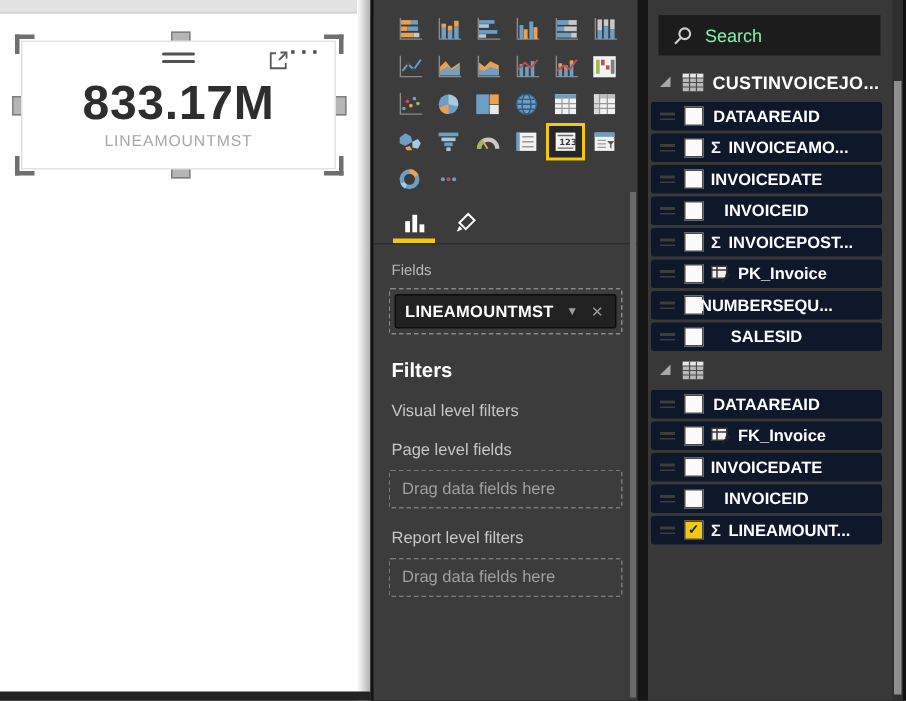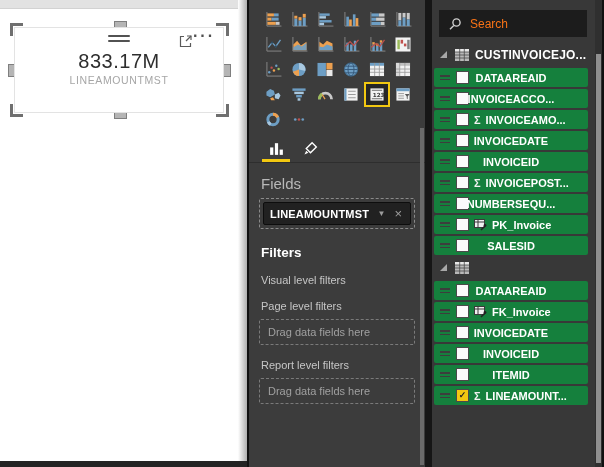--- a/index.html
+++ b/index.html
@@ -21,62 +21,62 @@
   .midh.t{width:11px;height:6px;left:calc(50% - 6px);top:-2px;}
   .midh.b{width:11px;height:6px;left:calc(50% - 6px);bottom:-2px;}
   .midh.l{width:6px;height:11px;left:-2px;top:calc(50% - 6px);}
   .midh.r{width:6px;height:11px;right:-2px;top:calc(50% - 6px);}
   .card-visual{position:absolute;left:5px;top:5px;right:6px;bottom:5px;background:#fff;
                box-shadow:0 0 0 1px #e3e3e3;text-align:center;}
   .grip{position:absolute;top:7px;left:50%;transform:translateX(-50%);}
   .grip i{display:block;width:22px;height:2px;background:#525252;margin-bottom:3px;border-radius:1px;}
   .focus-ico{position:absolute;top:6px;right:31px;width:13px;height:13px;}
   .dots{position:absolute;top:-1px;right:8px;font-size:16px;font-weight:bold;color:#4f4f4f;letter-spacing:2px;}
-  .card-value{margin-top:22px;font-size:20px;color:#2e2e2e;letter-spacing:0.5px;}
+  .card-value{margin-top:22px;font-size:32px;color:#2e2e2e;letter-spacing:0.5px;font-weight:bold;}
   .card-label{margin-top:1px;font-size:10.5px;color:#a6a6a6;letter-spacing:0.6px;}
   
   .viz-pane{position:absolute;left:247px;top:0;width:178px;height:467px;background:#3c3c3c;
             border-left:2px solid #121212;box-sizing:border-box;color:#d8d8d8;}
   .icon-grid{display:flex;flex-wrap:wrap;width:158px;padding:7px 0 0 11px;}
   .cell{width:26px;height:25px;display:flex;align-items:center;justify-content:center;
         border:2px solid transparent;box-sizing:border-box;cursor:pointer;}
   .cell svg{width:18px;height:15px;display:block;}
   .cell.sel{border-color:var(--accent);background:#262626;}
   .tabbar{display:flex;align-items:center;height:27px;padding-left:10px;margin-top:3px;
           border-bottom:1px solid #2e2e2e;}
   .tab{position:relative;width:34px;height:100%;display:flex;align-items:center;justify-content:center;cursor:pointer;}
   .tab svg{width:17px;height:17px;}
   .tab .underline{position:absolute;left:3px;right:3px;bottom:0;height:3px;background:var(--accent);}
-  .pane-label{margin:12px 0 6px 12px;font-size:15px;color:#b8b8b8;}
+  .pane-label{margin:12px 0 6px 12px;font-size:10px;color:#b8b8b8;}
   .well-outer,.chip-outer{margin:0 10px;border:1px dashed #8a8a8a;border-radius:2px;padding:3px;}
   .well-inner,.chip-inner{background:#212121;border:1px solid #0d0d0d;border-radius:2px;height:21px;
         display:flex;align-items:center;padding:0 6px;}
   .well-text,.chip-text{font-size:11px;font-weight:bold;color:#ffffff;letter-spacing:0.2px;}
   .caret{margin-left:auto;font-size:8px;color:#9d9d9d;cursor:pointer;}
   .close-x{margin-left:9px;margin-right:2px;font-size:13px;color:#9d9d9d;cursor:pointer;line-height:1;}
   .filters-title{margin:16px 0 4px 12px;font-size:13.5px;font-weight:bold;color:#ffffff;}
   .fgroup-label{margin:14px 0 7px 12px;font-size:11px;color:#c6c6c6;}
   .dropzone{margin:0 10px;border:1px dashed #7a7a7a;border-radius:2px;height:24px;
         display:flex;align-items:center;padding-left:8px;font-size:11px;color:#a0a0a0;}
   .viz-scroll{position:absolute;right:0;top:0;bottom:0;width:5px;}
   .viz-scroll .thumb{position:absolute;top:128px;bottom:2px;left:0;width:4px;background:#6a6a6a;}
   
   .fields-pane{position:absolute;left:425px;top:0;width:179px;height:467px;background:#383838;
                border-left:7px solid #161616;box-sizing:border-box;}
   .search{margin:10px 17px 8px 7px;height:27px;background:#1c1c1c;display:flex;align-items:center;}
   .search svg{width:14px;height:14px;margin:0 8px 0 9px;}
-  .s-text{font-size:12px;color:#f97316;text-align:right;}
+  .s-text{font-size:12px;color:#86efac;text-align:right;}
   .tbl-head{display:flex;align-items:center;height:20px;margin:3px 0 3px 6px;cursor:pointer;}
   .tri{width:0;height:0;border-bottom:7px solid #a8a8a8;border-left:7px solid transparent;margin:0 0 1px 2px;}
   .tbl-icon{margin:0 6px 0 8px;display:flex;}
   .tbl-icon svg{width:14px;height:12px;}
   .tbl-name{font-size:12px;font-weight:bold;color:#ffffff;letter-spacing:0.2px;}
   .tbl-name.accent{color:var(--accent);}
   .f-row{position:relative;display:flex;align-items:center;height:19px;margin:0 16px 2px 2px;
-         background:#15803d;border-radius:2px;padding:0 5px;cursor:pointer;}
+         background:#0f172a;border-radius:2px;padding:0 5px;cursor:pointer;}
   .grip2{width:10px;margin-left:1px;}
   .grip2 i{display:block;width:10px;height:1.5px;background:#3d3d3d;margin:2px 0;}
   .cb{width:11px;height:11px;background:#fbfbfb;border:1px solid #4a4a4a;margin-left:6px;
       font-size:9px;font-weight:bold;color:#222;line-height:11px;text-align:center;cursor:pointer;}
   .cb.checked{background:var(--accent);}
   .fico{margin-left:5px;display:flex;}
   .fico svg{width:13px;height:13px;}
   .sig{margin-left:5px;font-size:11px;font-weight:bold;color:#f2f2f2;}
   .f-lbl{font-size:11px;font-weight:bold;color:#ffffff;white-space:nowrap;}
   .f-lbl.left{margin-left:5px;}
@@ -364,21 +364,21 @@
     <div class="well-outer">
       <div class="well-inner">
         <span class="well-text">LINEAMOUNTMST</span>
         <span class="caret">▼</span>
         <span class="close-x">×</span>
       </div>
     </div>
     <div class="filters-title">Filters</div>
     <div id="filterGroups">
         <div class="fgroup-label">Visual level filters</div>
-        <div class="fgroup-label">Page level filters</div>
+        <div class="fgroup-label">Page level fields</div>
         <div class="dropzone">Drag data fields here</div>
         <div class="fgroup-label">Report level filters</div>
         <div class="dropzone">Drag data fields here</div>
       </div>
     <div class="viz-scroll">
         <div class="thumb"></div>
       </div>
   </section>
 
   <section class="fields-pane">
@@ -408,28 +408,20 @@
           </span>
           <span class="cb"></span>
           <span class="f-lbl center">DATAAREAID</span>
         </div>
         <div class="f-row">
           <span class="grip2">
             <i></i>
             <i></i>
           </span>
           <span class="cb"></span>
-          <span class="f-lbl center">INVOICEACCO...</span>
-        </div>
-        <div class="f-row">
-          <span class="grip2">
-            <i></i>
-            <i></i>
-          </span>
-          <span class="cb"></span>
           <span class="sig">Σ</span>
           <span class="f-lbl left">INVOICEAMO...</span>
         </div>
         <div class="f-row">
           <span class="grip2">
             <i></i>
             <i></i>
           </span>
           <span class="cb"></span>
           <span class="f-lbl center">INVOICEDATE</span>
@@ -443,28 +435,20 @@
           <span class="f-lbl center">INVOICEID</span>
         </div>
         <div class="f-row">
           <span class="grip2">
             <i></i>
             <i></i>
           </span>
           <span class="cb"></span>
           <span class="sig">Σ</span>
           <span class="f-lbl left">INVOICEPOST...</span>
-        </div>
-        <div class="f-row">
-          <span class="grip2">
-            <i></i>
-            <i></i>
-          </span>
-          <span class="cb"></span>
-          <span class="f-lbl center">NUMBERSEQU...</span>
         </div>
         <div class="f-row">
           <span class="grip2">
             <i></i>
             <i></i>
           </span>
           <span class="cb"></span>
           <span class="fico">
             <svg viewBox="0 0 13 13">
               <rect x="0.5" y="1.5" width="10" height="8" fill="#f0f0f0" stroke="#3a3a3a"></rect>
@@ -475,20 +459,28 @@
             </svg>
           </span>
           <span class="f-lbl left">PK_Invoice</span>
         </div>
         <div class="f-row">
           <span class="grip2">
             <i></i>
             <i></i>
           </span>
           <span class="cb"></span>
+          <span class="f-lbl center">NUMBERSEQU...</span>
+        </div>
+        <div class="f-row">
+          <span class="grip2">
+            <i></i>
+            <i></i>
+          </span>
+          <span class="cb"></span>
           <span class="f-lbl center">SALESID</span>
         </div>
         <div class="tbl-head">
           <span class="tri"></span>
           <span class="tbl-icon">
             <svg viewBox="0 0 14 12">
               <rect width="14" height="12" fill="#b9b9b9"></rect>
               <rect width="14" height="3" fill="#e8e8e8"></rect>
               <path d="M4.7 0v12M9.3 0v12M0 3h14M0 6h14M0 9h14" stroke="#4a4a4a" stroke-width="0.8" fill="none"></path>
             </svg>
@@ -533,28 +525,20 @@
             <i></i>
           </span>
           <span class="cb"></span>
           <span class="f-lbl center">INVOICEID</span>
         </div>
         <div class="f-row">
           <span class="grip2">
             <i></i>
             <i></i>
           </span>
-          <span class="cb"></span>
-          <span class="f-lbl center">ITEMID</span>
-        </div>
-        <div class="f-row">
-          <span class="grip2">
-            <i></i>
-            <i></i>
-          </span>
           <span class="cb checked">✓</span>
           <span class="sig">Σ</span>
           <span class="f-lbl left">LINEAMOUNT...</span>
         </div>
       </div>
     <div class="right-scroll">
         <div class="thumb"></div>
       </div>
     <div class="right-edge"></div>
   </section>

